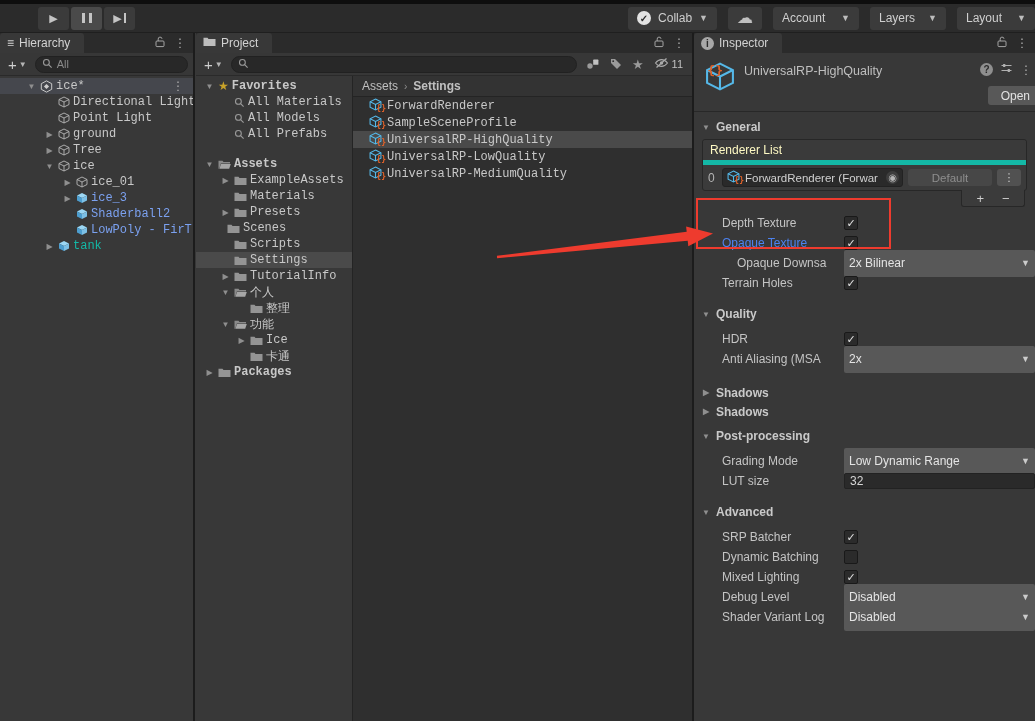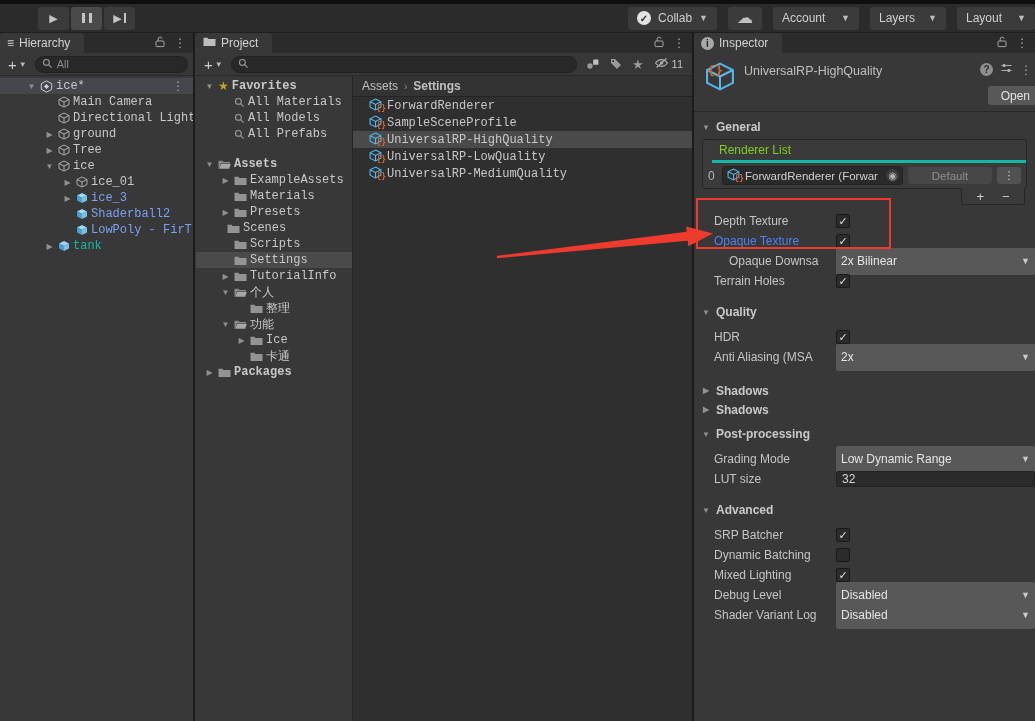--- a/index.html
+++ b/index.html
@@ -77,38 +77,38 @@
   .qic{width:13px;height:13px;border-radius:50%;background:#8f8f8f;color:#2b2b2b;font-weight:bold;font-size:10px;
     display:inline-flex;align-items:center;justify-content:center;}
   .open-btn{position:absolute;right:-8px;top:33px;height:19px;padding:0 13px;background:#585858;border:none;
     border-radius:3px;color:#e2e2e2;font-size:12px;font-family:inherit;}
   .ibody{padding-top:6px;}
   .sec-head{height:18px;display:flex;align-items:center;gap:5px;padding-left:7px;font-weight:bold;color:#c9c9c9;}
   .sec-head .tri,.fold .tri{width:10px;}
   .mt12{margin-top:12px;} .mt6{margin-top:6px;}
   .fold{height:19px;display:flex;align-items:center;gap:5px;padding-left:7px;font-weight:bold;color:#c9c9c9;}
   .rlist{margin:3px 8px 0 8px;border:1px solid #272727;border-radius:3px;background:#3b3b3b;}
-  .rlist-head{height:20px;line-height:20px;padding-left:7px;border-bottom:3px solid #14b8a6;
-    background:#3a3a3a;border-radius:3px 3px 0 0;color:#84cc16;margin-left:9px;}
+  .rlist-head{height:20px;line-height:20px;padding-left:7px;border-bottom:5px solid #14b8a6;
+    background:#3a3a3a;border-radius:3px 3px 0 0;color:#fef9c3;}
   .rlist-row{height:25px;display:flex;align-items:center;gap:5px;padding:0 5px;}
   .ridx{width:9px;color:#b4b4b4;flex:none;}
   .objfield{flex:1;height:17px;background:#2a2a2a;border:1px solid #222;border-radius:3px;
     display:flex;align-items:center;gap:4px;padding:0 3px 0 4px;min-width:0;}
   .objfield .ofl{flex:1;white-space:nowrap;overflow:hidden;color:#d0d0d0;font-size:11.5px;}
   .picker{flex:none;width:13px;height:13px;border-radius:50%;background:#3d3d3d;color:#b5b5b5;
     display:flex;align-items:center;justify-content:center;font-size:10px;}
   .default-btn{width:84px;height:17px;background:#474747;border:none;border-radius:3px;color:#8e8e8e;
     font-size:11.5px;font-family:inherit;flex:none;}
   .kebab-btn{width:24px;height:17px;background:#515151;border:none;border-radius:3px;color:#cccccc;flex:none;
     font-size:11px;line-height:1;}
   .rlist-foot{margin:-1px 10px 0 auto;width:62px;height:16px;background:#3b3b3b;border:1px solid #272727;border-top:none;
     border-radius:0 0 3px 3px;display:flex;align-items:center;justify-content:center;gap:10px;}
   .rlist-foot button{background:none;border:none;color:#cfcfcf;font-size:13px;line-height:1;padding:0 4px;}
   .irows{margin-top:6px;}
-  .irow{height:20px;display:flex;align-items:center;padding-left:20px;}
+  .irow{height:20px;display:flex;align-items:center;padding-left:28px;}
   .ilabel{width:122px;flex:none;white-space:nowrap;overflow:hidden;color:#c4c4c4;}
   .ilabel.indent{padding-left:15px;width:107px;}
   .ilabel.link{color:#4c82ef;}
   .chk{width:14px;height:14px;box-sizing:border-box;background:#2b2b2b;border:1px solid #191919;border-radius:2px;
     display:flex;align-items:center;justify-content:center;color:#e2e2e2;font-size:11px;flex:none;}
   .dd{flex:1;height:27px;background:#585858;border-radius:2px;display:flex;align-items:center;
     padding:0 5px;color:#e4e4e4;min-width:0;}
   .dd .dda{margin-left:auto;font-size:9px;color:#cccccc;}
   .fld{flex:1;height:16px;box-sizing:border-box;background:#2a2a2a;border:1px solid #222;border-radius:2px;
     display:flex;align-items:center;padding:0 5px;color:#d6d6d6;min-width:0;}
@@ -202,31 +202,31 @@
           <span class="row-kebab">⋮</span>
         </div>
         <div class="hrow" style="padding-left:44px">
           <span class="tri"></span>
           <span class="ticon">
             <svg width="12" height="12" viewBox="0 0 12 12">
               <path d="M6 1 11 3.5v5L6 11 1 8.5v-5z" fill="none" stroke="#b8b8b8" stroke-width="0.9"></path>
               <path d="M1 3.5 6 6l5-2.5M6 6v5" fill="none" stroke="#b8b8b8" stroke-width="0.9"></path>
             </svg>
           </span>
-          <span class="hlab">Main Camera</span>
+          <span class="hlab">Directional Light</span>
         </div>
         <div class="hrow" style="padding-left:44px">
           <span class="tri"></span>
           <span class="ticon">
             <svg width="12" height="12" viewBox="0 0 12 12">
               <path d="M6 1 11 3.5v5L6 11 1 8.5v-5z" fill="none" stroke="#b8b8b8" stroke-width="0.9"></path>
               <path d="M1 3.5 6 6l5-2.5M6 6v5" fill="none" stroke="#b8b8b8" stroke-width="0.9"></path>
             </svg>
           </span>
-          <span class="hlab">Directional Light</span>
+          <span class="hlab">Point Light</span>
         </div>
         <div class="hrow" style="padding-left:44px">
           <span class="tri">▶</span>
           <span class="ticon">
             <svg width="12" height="12" viewBox="0 0 12 12">
               <path d="M6 1 11 3.5v5L6 11 1 8.5v-5z" fill="none" stroke="#b8b8b8" stroke-width="0.9"></path>
               <path d="M1 3.5 6 6l5-2.5M6 6v5" fill="none" stroke="#b8b8b8" stroke-width="0.9"></path>
             </svg>
           </span>
           <span class="hlab">ground</span>

